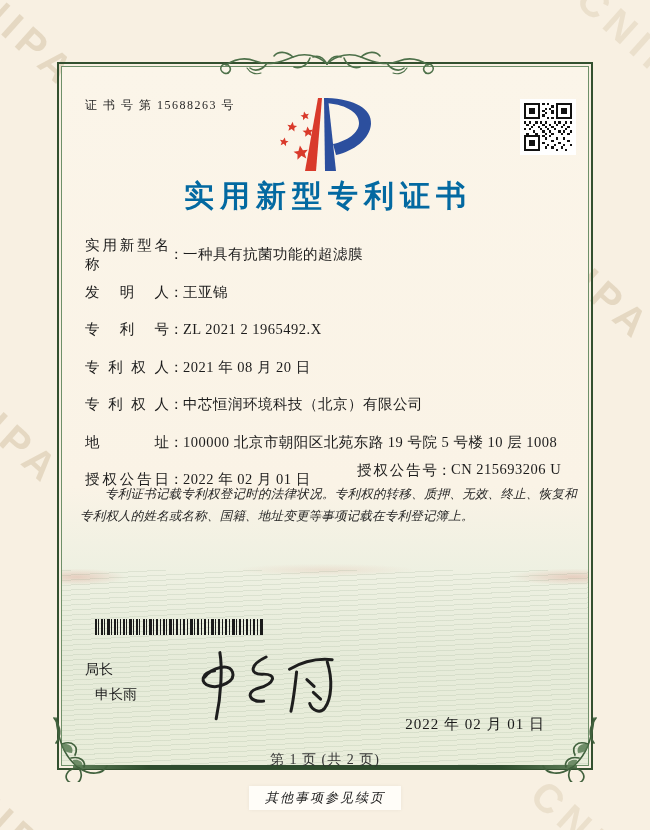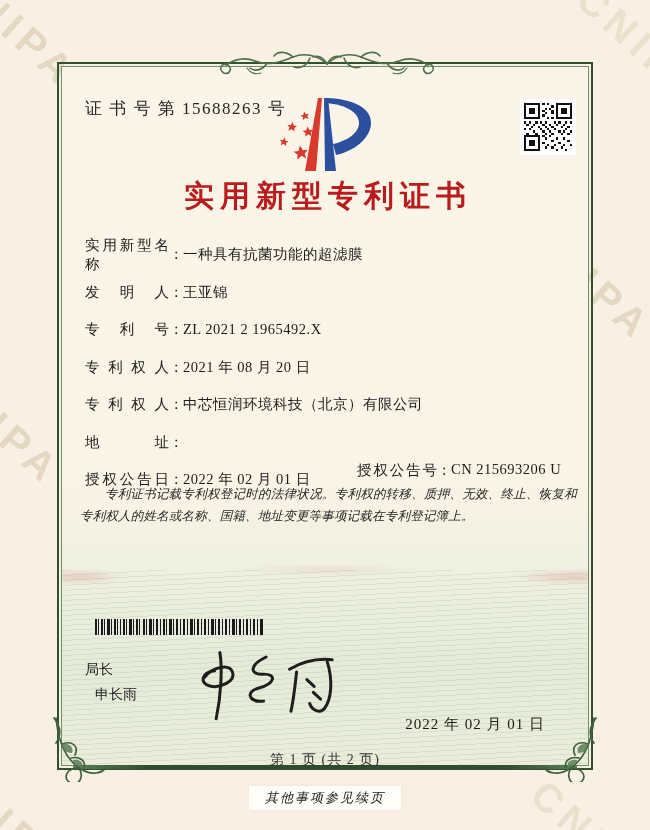--- a/index.html
+++ b/index.html
@@ -50,31 +50,31 @@
     background:repeating-linear-gradient(177deg, rgba(122,148,118,.15) 0 1px, rgba(0,0,0,0) 1px 5px);
   }
   .bottom-band{
     position:absolute;left:14px;right:14px;bottom:-1px;height:4px;
     background:linear-gradient(90deg,#5d7d57,#2f4c2e 15%,#2f4c2e 85%,#5d7d57);
   }
   .ornament{position:absolute;pointer-events:none;}
   
   .cert-no{
     position:absolute;left:85px;top:97px;
-    font-size:17px;letter-spacing:1.5px;color:#262626;
+    font-size:12px;letter-spacing:1.5px;color:#262626;
   }
   .qr{
     position:absolute;left:520px;top:99px;width:56px;height:56px;
     background:#fff;box-sizing:border-box;padding:4px;
   }
   .logo{position:absolute;left:271px;top:93px;width:106px;height:84px;}
   .title{
     position:absolute;left:0;right:0;top:176px;
     text-align:center;font-size:30px;font-weight:bold;
-    letter-spacing:6px;text-indent:6px;color:#b91c1c;font-family:Liberation Mono, monospace;
+    letter-spacing:6px;text-indent:6px;color:#0369a1;font-family:Liberation Mono, monospace;
   }
   
   .fields{position:absolute;left:85px;top:236px;width:480px;}
   .frow{
     position:relative;height:37.5px;display:flex;align-items:center;
     font-size:14.5px;color:#1c1c1c;
   }
   .flabel{
     display:inline-block;width:84px;
     text-align:justify;text-align-last:justify;
@@ -254,20 +254,21 @@
         <span class="fvalue">2021 年 08 月 20 日</span>
     </div>
     <div class="frow">
       <span class="flabel">专利权人</span>
         <span class="fcolon">：</span>
         <span class="fvalue">中芯恒润环境科技（北京）有限公司</span>
     </div>
     <div class="frow">
       <span class="flabel">地址</span>
         <span class="fcolon">：</span>
+        <span class="fvalue">100000 北京市朝阳区北苑东路 19 号院 5 号楼 10 层 1008</span>
     </div>
     <div class="frow">
       <span class="flabel">授权公告日</span>
         <span class="fcolon">：</span>
         <span class="fvalue">2022 年 02 月 01 日</span>
       <span class="fpair2">
         <span class="flabel">授权公告号</span>
           <span class="fcolon">：</span>
           <span class="fvalue">CN 215693206 U</span>
       </span>

